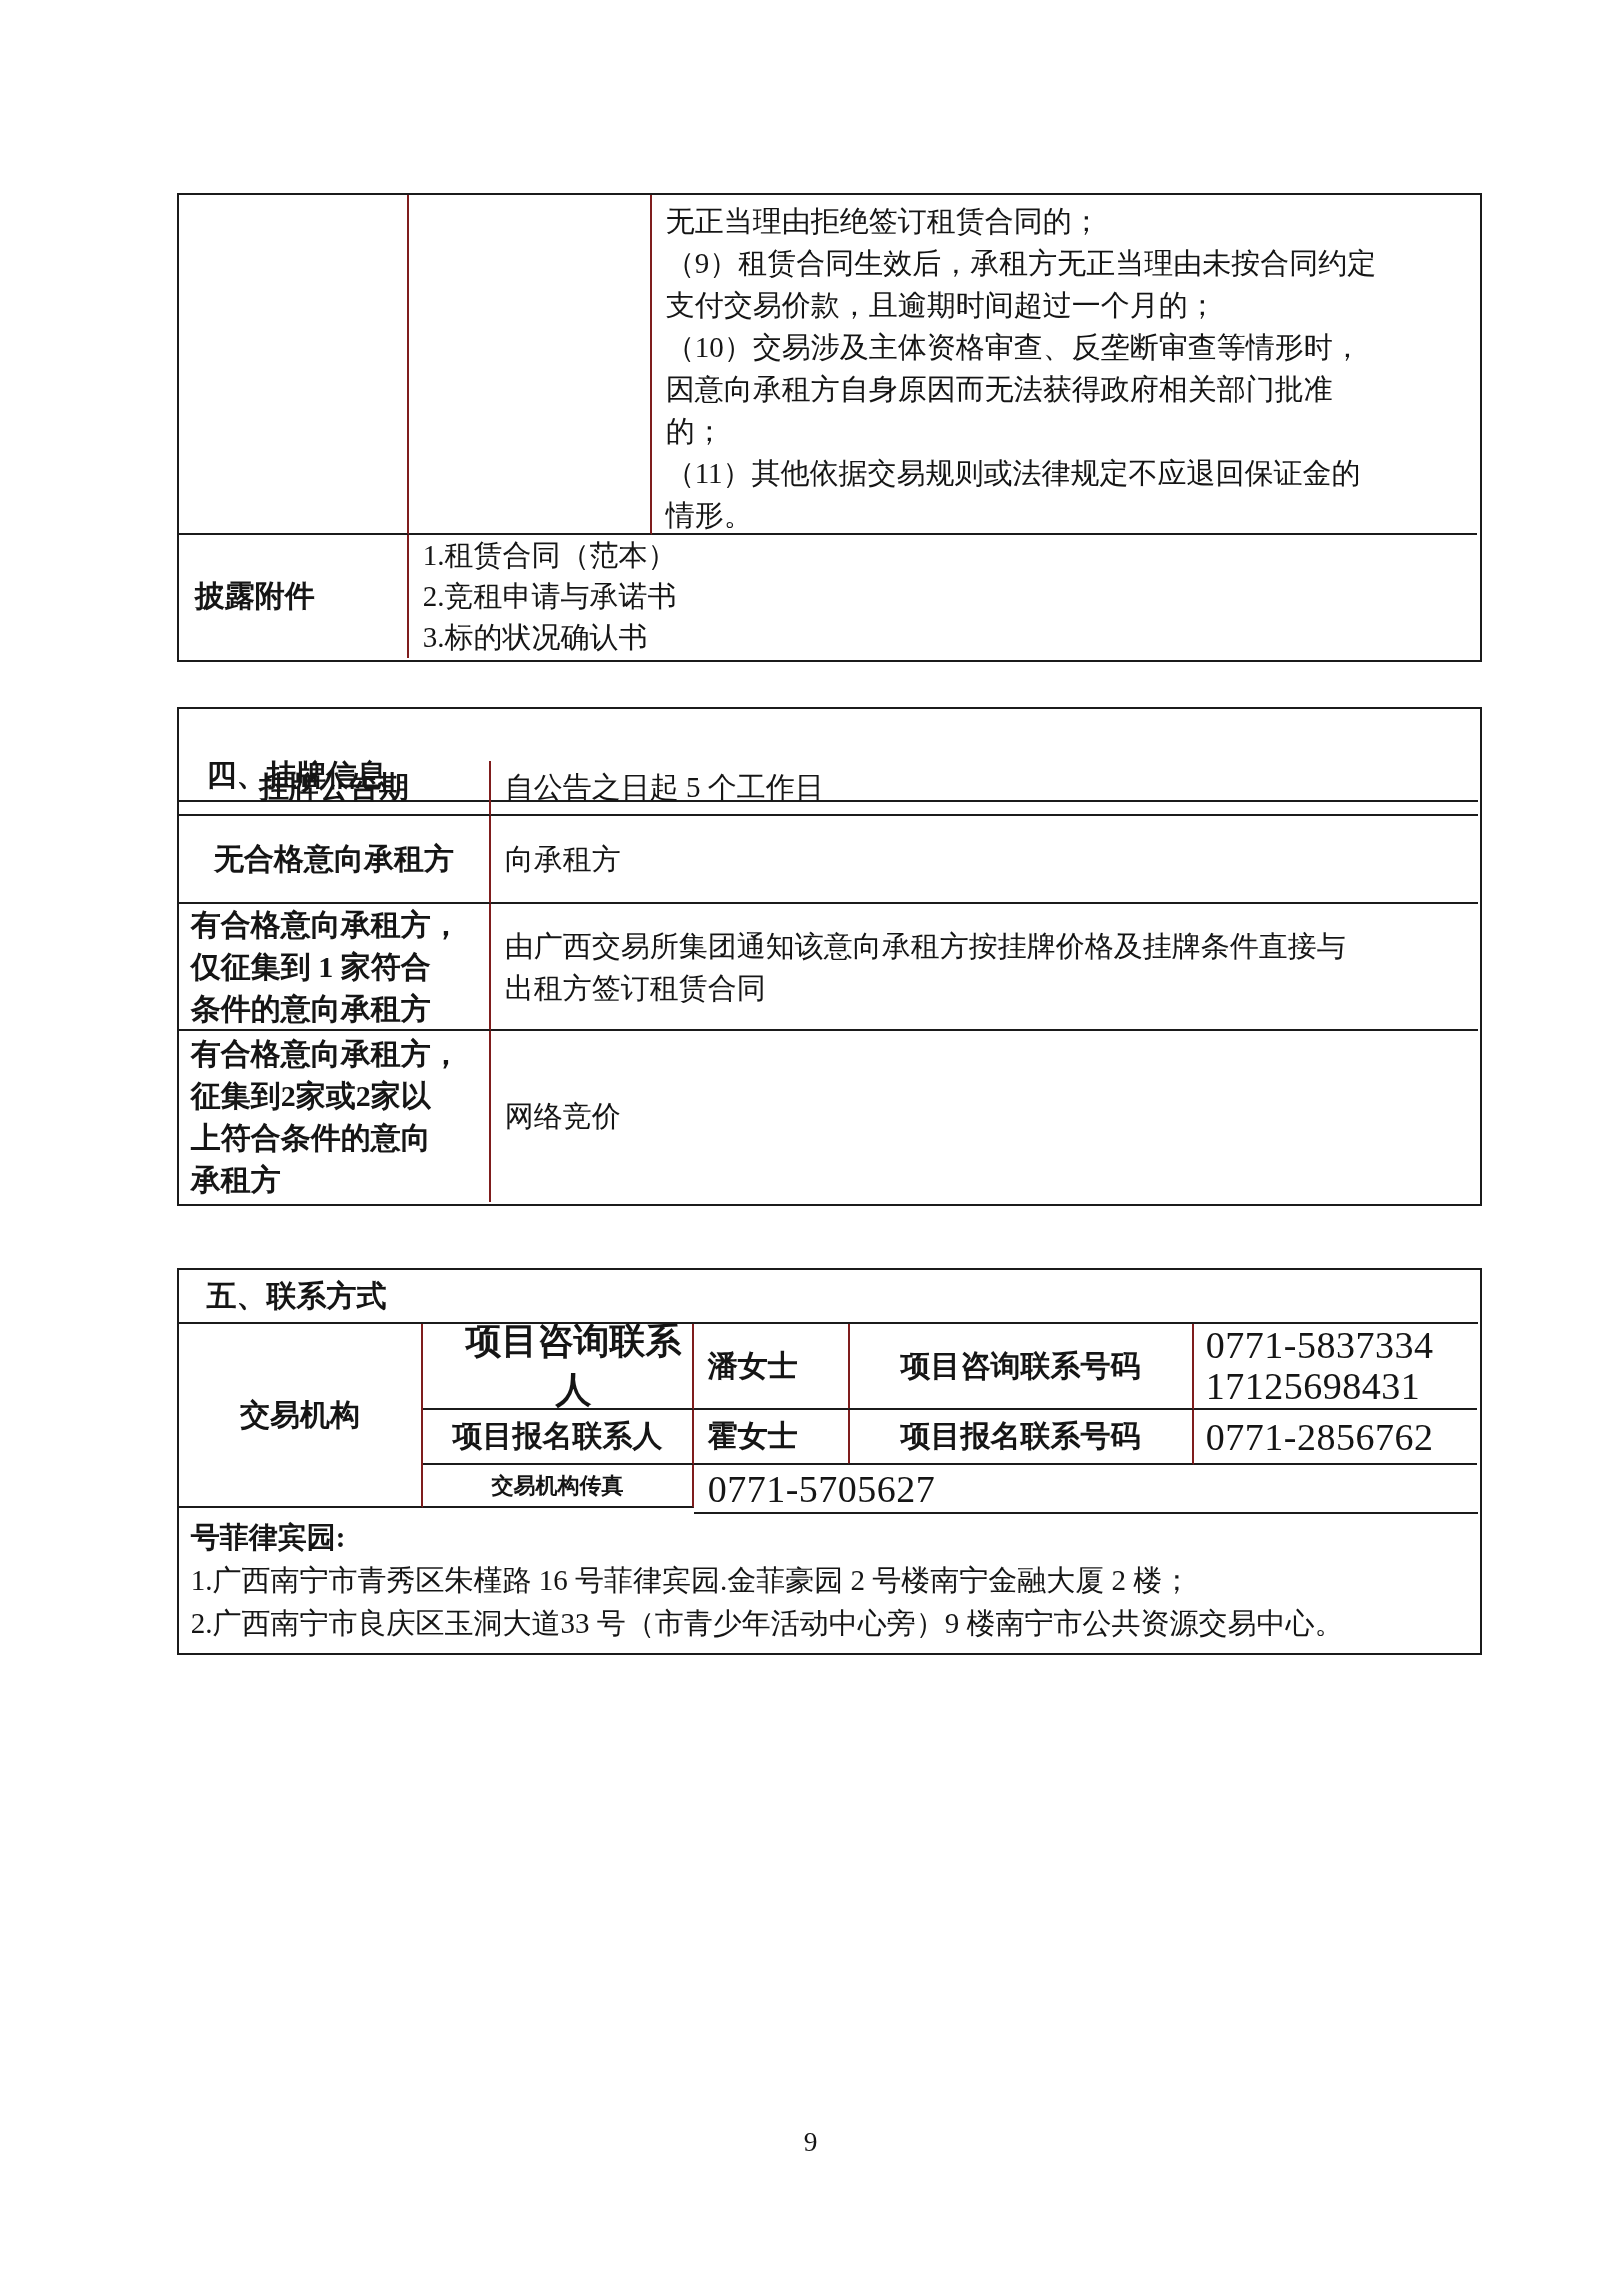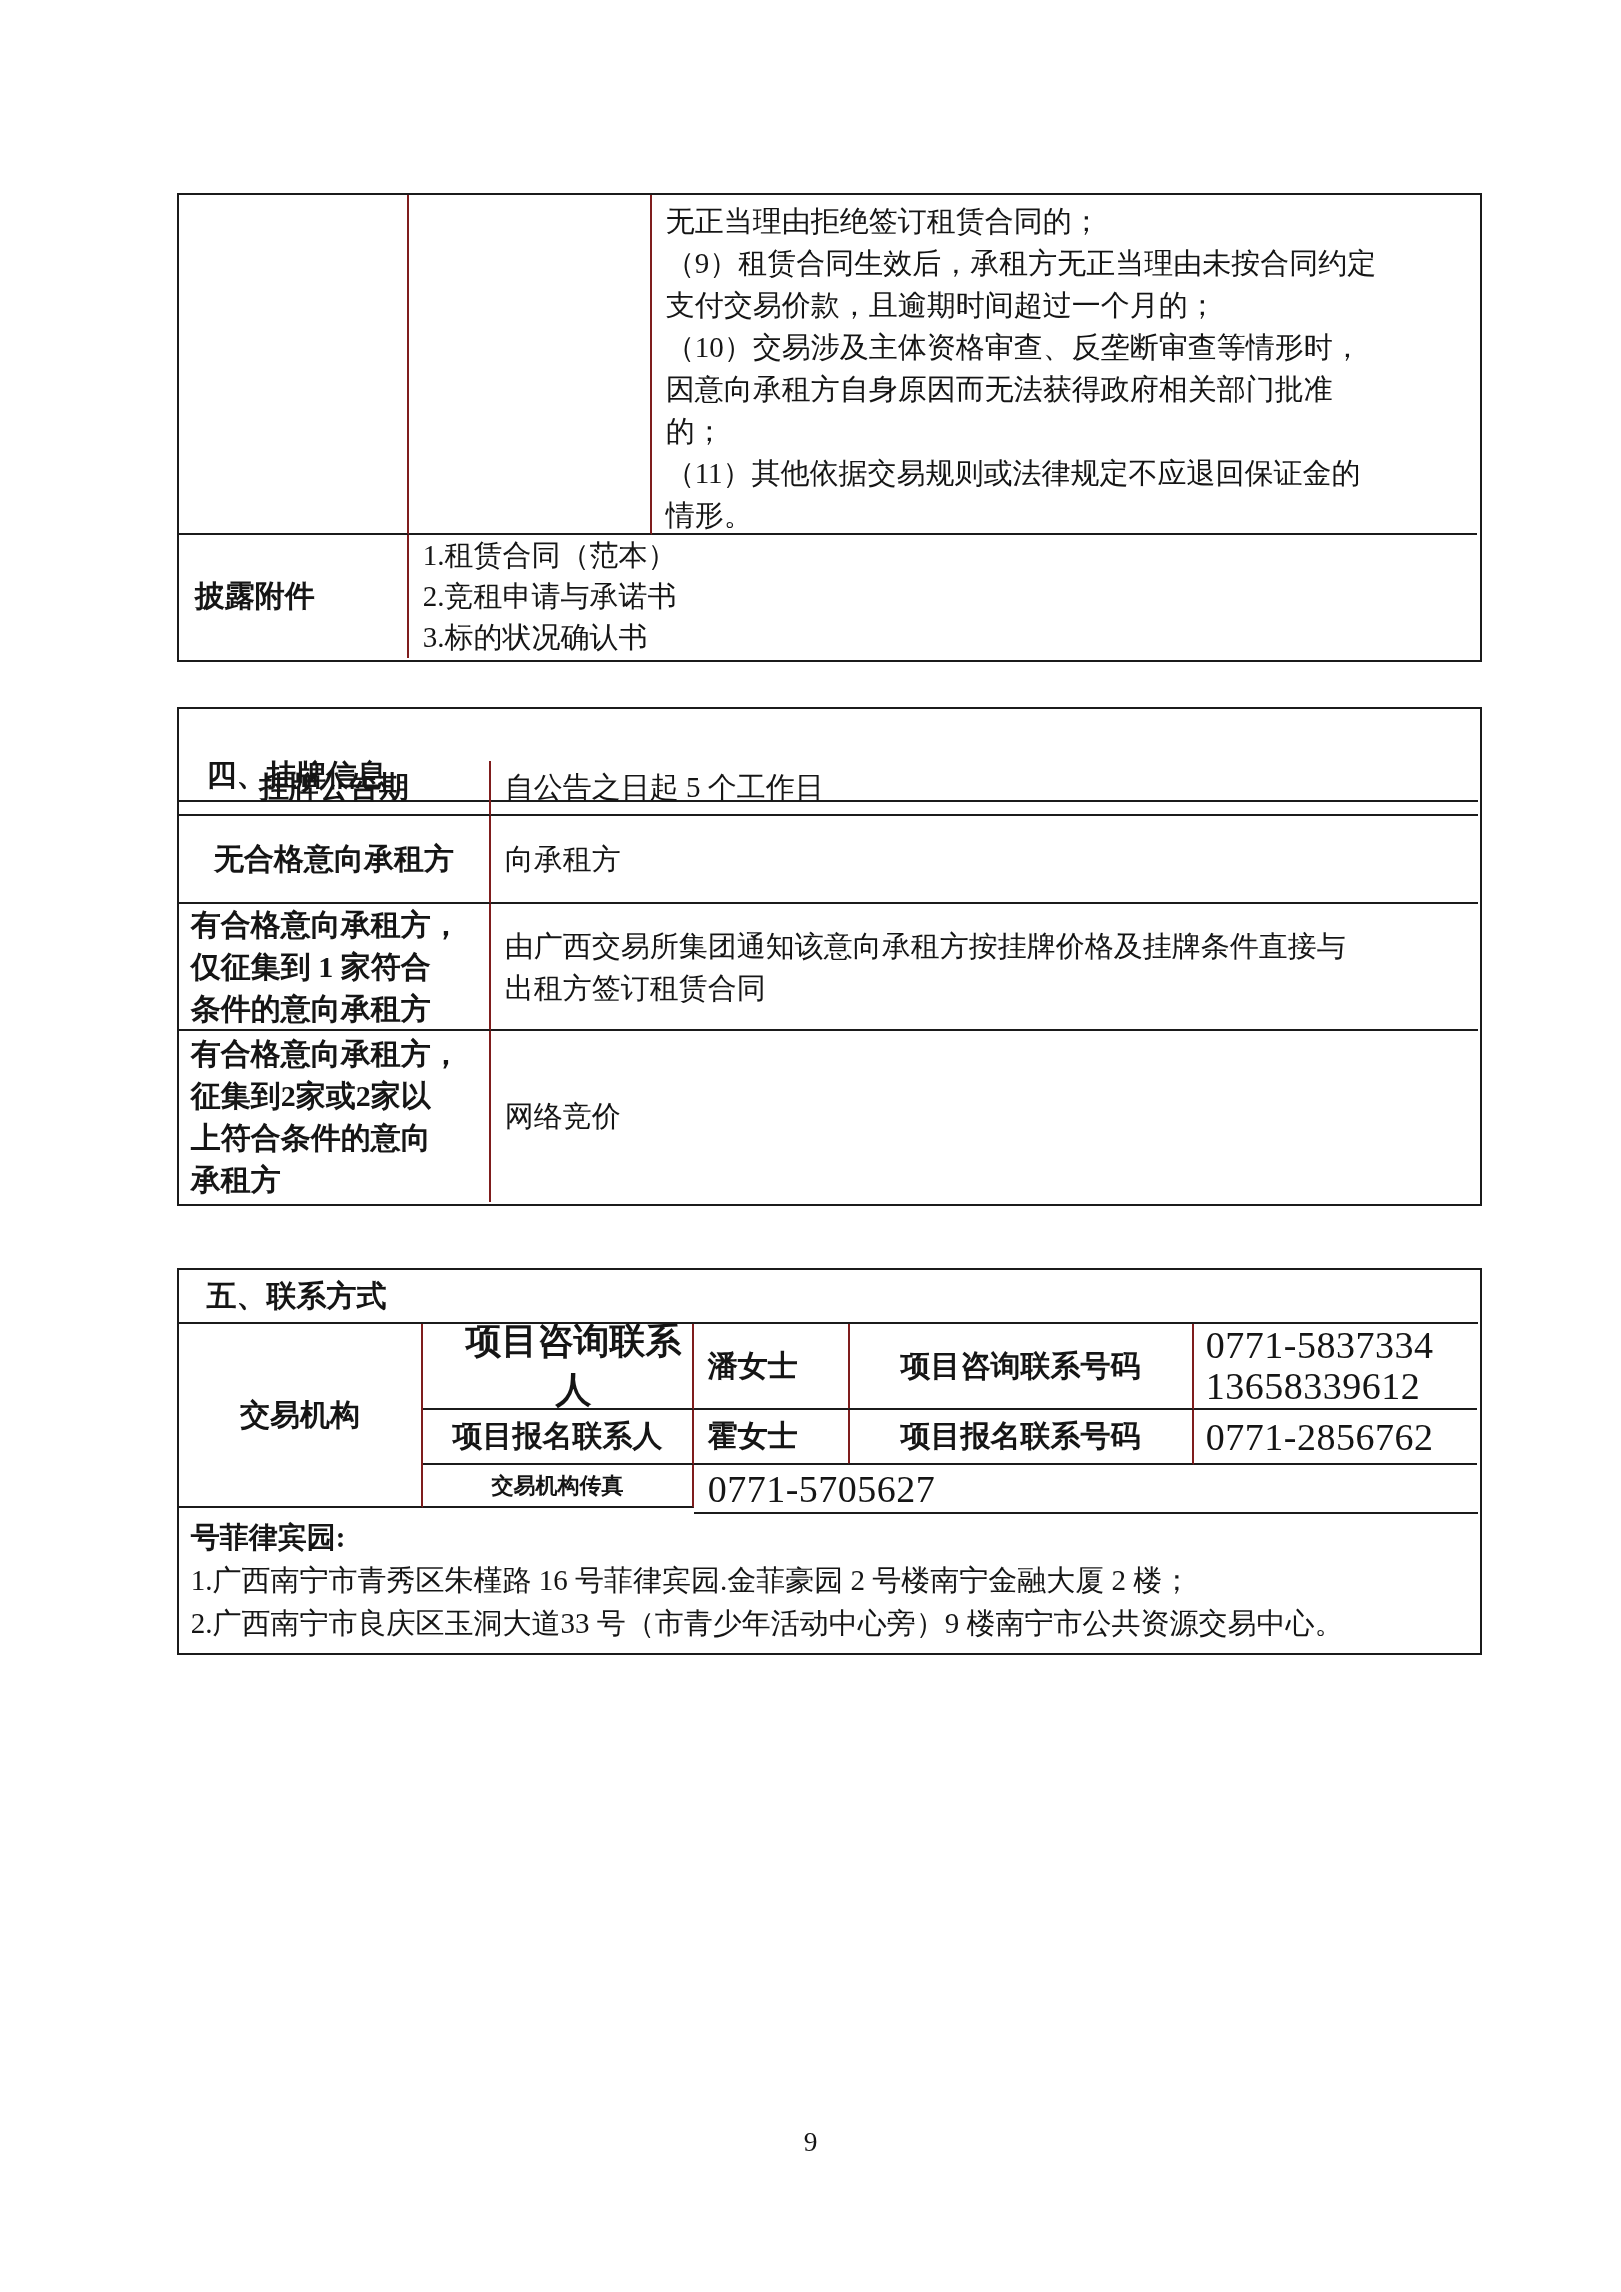--- a/index.html
+++ b/index.html
@@ -112,21 +112,21 @@
   </div>
   <div class="cell br bb vc b" style="left:515px;top:54px;width:156px;height:86px;padding-left:13.7px;font-size:30px;">
     <span>潘女士</span>
   </div>
   <div class="cell br bb cc b" style="left:670px;top:54px;width:345px;height:86px;font-size:30px;">
     <span>项目咨询联系号码</span>
   </div>
   <div class="cell bb vc num" style="left:1015px;top:54px;width:283px;height:86px;padding-left:11.8px;">
     <div>
       <div class="lh42 nowrap">0771-5837334</div>
-      <div class="lh42 nowrap">13658339612</div>
+      <div class="lh42 nowrap">17125698431</div>
     </div>
   </div>
 
   <div class="cell br bb cc b" style="left:244px;top:140px;width:271px;height:55px;font-size:30px;">
     <span>项目报名联系人</span>
   </div>
   <div class="cell br bb vc b" style="left:515px;top:140px;width:156px;height:55px;padding-left:13.7px;font-size:30px;">
     <span>霍女士</span>
   </div>
   <div class="cell br bb cc b" style="left:670px;top:140px;width:345px;height:55px;font-size:30px;">

